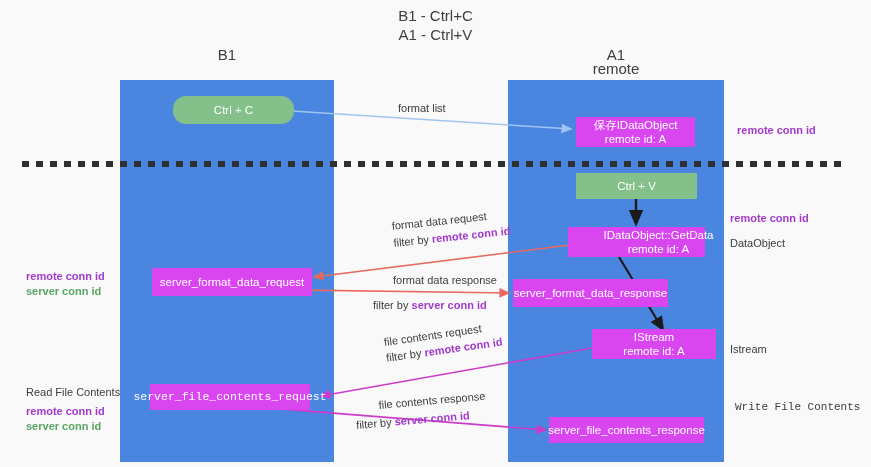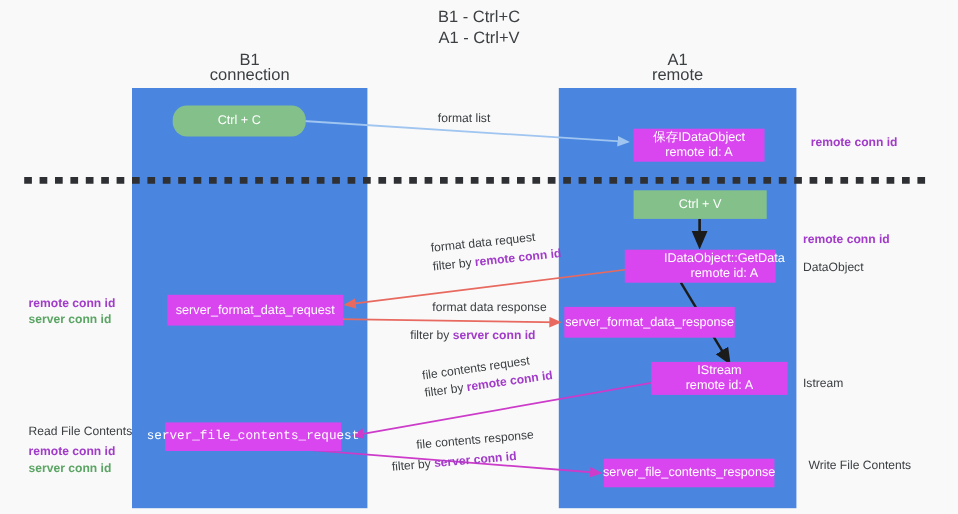--- a/index.html
+++ b/index.html
@@ -86,28 +86,27 @@
     <line x1="22" y1="164" x2="845" y2="164" stroke="#2f3033" stroke-width="6" stroke-dasharray="7 7"></line>
   </svg>
 
   <div class="abs title">
     <div>B1 - Ctrl+C</div>
     <div>A1 - Ctrl+V</div>
   </div>
 
   <div class="abs lane-head" style="left:120px;top:48px;width:214px;">
     <div>B1</div>
-    <div>connection</div>
   </div>
   <div class="abs lane-head" style="left:508px;top:48px;width:216px;">
     <div>A1</div>
     <div>remote</div>
   </div>
 
-  <div class="abs box green" style="left:157px;top:96px;width:121px;height:28px;border-radius:13px;">
+  <div class="abs box green" style="left:173px;top:96px;width:121px;height:28px;border-radius:13px;">
     <span>Ctrl + C</span>
   </div>
 
   <div class="abs box orange" style="left:576px;top:117px;width:119px;height:30px;">
     <span>保存IDataObject</span>
     <span>remote id: A</span>
   </div>
 
   <div class="abs box green" style="left:576px;top:173px;width:121px;height:26px;">
     <span>Ctrl + V</span>
@@ -180,21 +179,21 @@
   </div>
 
   <div class="abs lbl" style="left:730px;top:236px;">
     <span>DataObject</span>
   </div>
 
   <div class="abs lbl" style="left:730px;top:342px;">
     <span>Istream</span>
   </div>
 
-  <div class="abs lbl" style="left:735px;top:416px;">
+  <div class="abs lbl" style="left:735px;top:400px;font-family:Liberation Mono, monospace;">
     <span>Write File Contents</span>
   </div>
 
   <div class="abs lbl purple" style="left:26px;top:269px;">
     <span>remote conn id</span>
   </div>
   <div class="abs lbl green-t" style="left:26px;top:284px;">
     <span>server conn id</span>
   </div>
 

